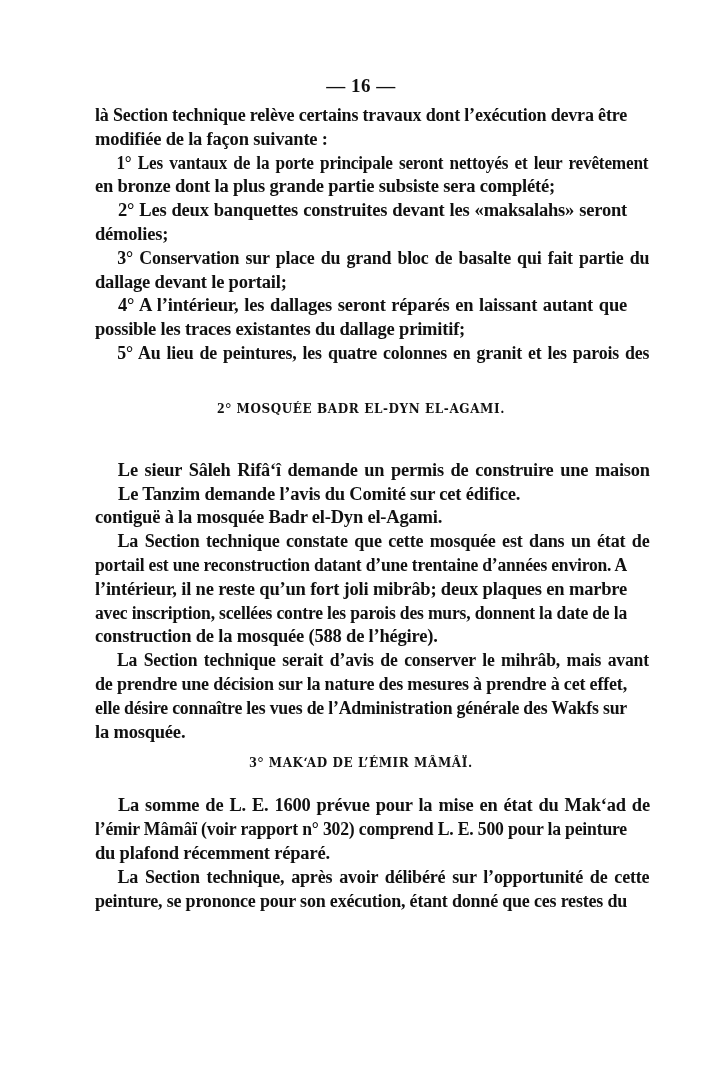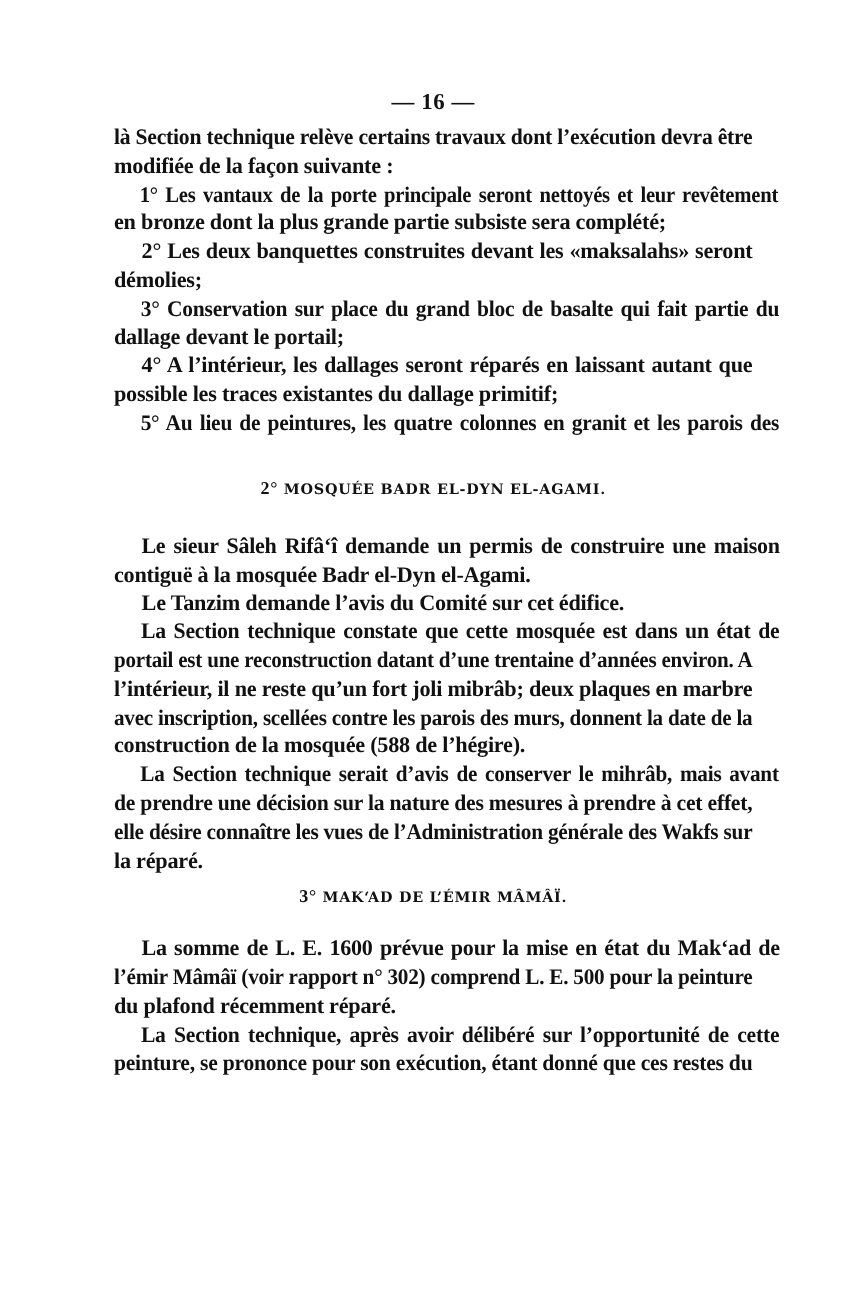--- a/index.html
+++ b/index.html
@@ -53,21 +53,21 @@
       font-family: "DejaVu Serif", serif;
       line-height: 20px;
       height: 20px;
     }
     .heading .num {
       font-size: 15px;
       font-family: "Liberation Serif", serif;
     }
     .heading.h2 {
       margin-top: 32px;
-      margin-bottom: 27px;
+      margin-bottom: 41px;
     }
     .heading.h3 {
       margin-top: 8px;
       margin-bottom: 22px;
       text-align: center;
     }
   </style>
 </head>
 <body>
 
@@ -88,31 +88,31 @@
     <span class="line indent" style="white-space: nowrap; text-align-last: justify; text-align: justify; width: 551.303px; transform: scaleX(0.964986);">5° Au lieu de peintures, les quatre colonnes en granit et les parois des</span>
   </div>
 
   <div class="heading h2">
     <span class="num">2°</span>
     <span>MOSQUÉE BADR EL-DYN EL-AGAMI.</span>
   </div>
 
   <div>
     <span class="line indent" style="white-space: nowrap; text-align-last: justify; text-align: justify; width: 535.936px; transform: scaleX(0.992656);">Le sieur Sâleh Rifâ‘î demande un permis de construire une maison</span>
+    <span class="line indent last">Le Tanzim demande l’avis du Comité sur cet édifice.</span>
     <span class="line last">contiguë à la mosquée Badr el-Dyn el-Agami.</span>
-    <span class="line indent last">Le Tanzim demande l’avis du Comité sur cet édifice.</span>
     <span class="line indent" style="white-space: nowrap; text-align-last: justify; text-align: justify; width: 544.02px; transform: scaleX(0.977906);">La Section technique constate que cette mosquée est dans un état de</span>
     <span class="line" style="white-space: nowrap; text-align-last: justify; text-align: justify; width: 560.984px; transform: scaleX(0.948333);">portail est une reconstruction datant d’une trentaine d’années environ. A</span>
     <span class="line">l’intérieur, il ne reste qu’un fort joli mibrâb; deux plaques en marbre</span>
     <span class="line" style="white-space: nowrap; text-align-last: justify; text-align: justify; width: 559.656px; transform: scaleX(0.950584);">avec inscription, scellées contre les parois des murs, donnent la date de la</span>
     <span class="line last">construction de la mosquée (588 de l’hégire).</span>
     <span class="line indent" style="white-space: nowrap; text-align-last: justify; text-align: justify; width: 557.215px; transform: scaleX(0.954748);">La Section technique serait d’avis de conserver le mihrâb, mais avant</span>
     <span class="line" style="white-space: nowrap; text-align-last: justify; text-align: justify; width: 545.375px; transform: scaleX(0.975476);">de prendre une décision sur la nature des mesures à prendre à cet effet,</span>
     <span class="line" style="white-space: nowrap; text-align-last: justify; text-align: justify; width: 554.766px; transform: scaleX(0.958964);">elle désire connaître les vues de l’Administration générale des Wakfs sur</span>
-    <span class="line last">la réparé.</span>
+    <span class="line last">la mosquée.</span>
   </div>
 
   <div class="heading h3">
     <span class="num">3°</span>
     <span>MAK‘AD DE L’ÉMIR MÂMÂÏ.</span>
   </div>
 
   <div>
     <span class="line indent" style="white-space: nowrap; text-align-last: justify; text-align: justify; width: 534.335px; transform: scaleX(0.995629);">La somme de L. E. 1600 prévue pour la mise en état du Mak‘ad de</span>
     <span class="line" style="white-space: nowrap; text-align-last: justify; text-align: justify; width: 556.953px; transform: scaleX(0.955197);">l’émir Mâmâï (voir rapport n° 302) comprend L. E. 500 pour la peinture</span>

